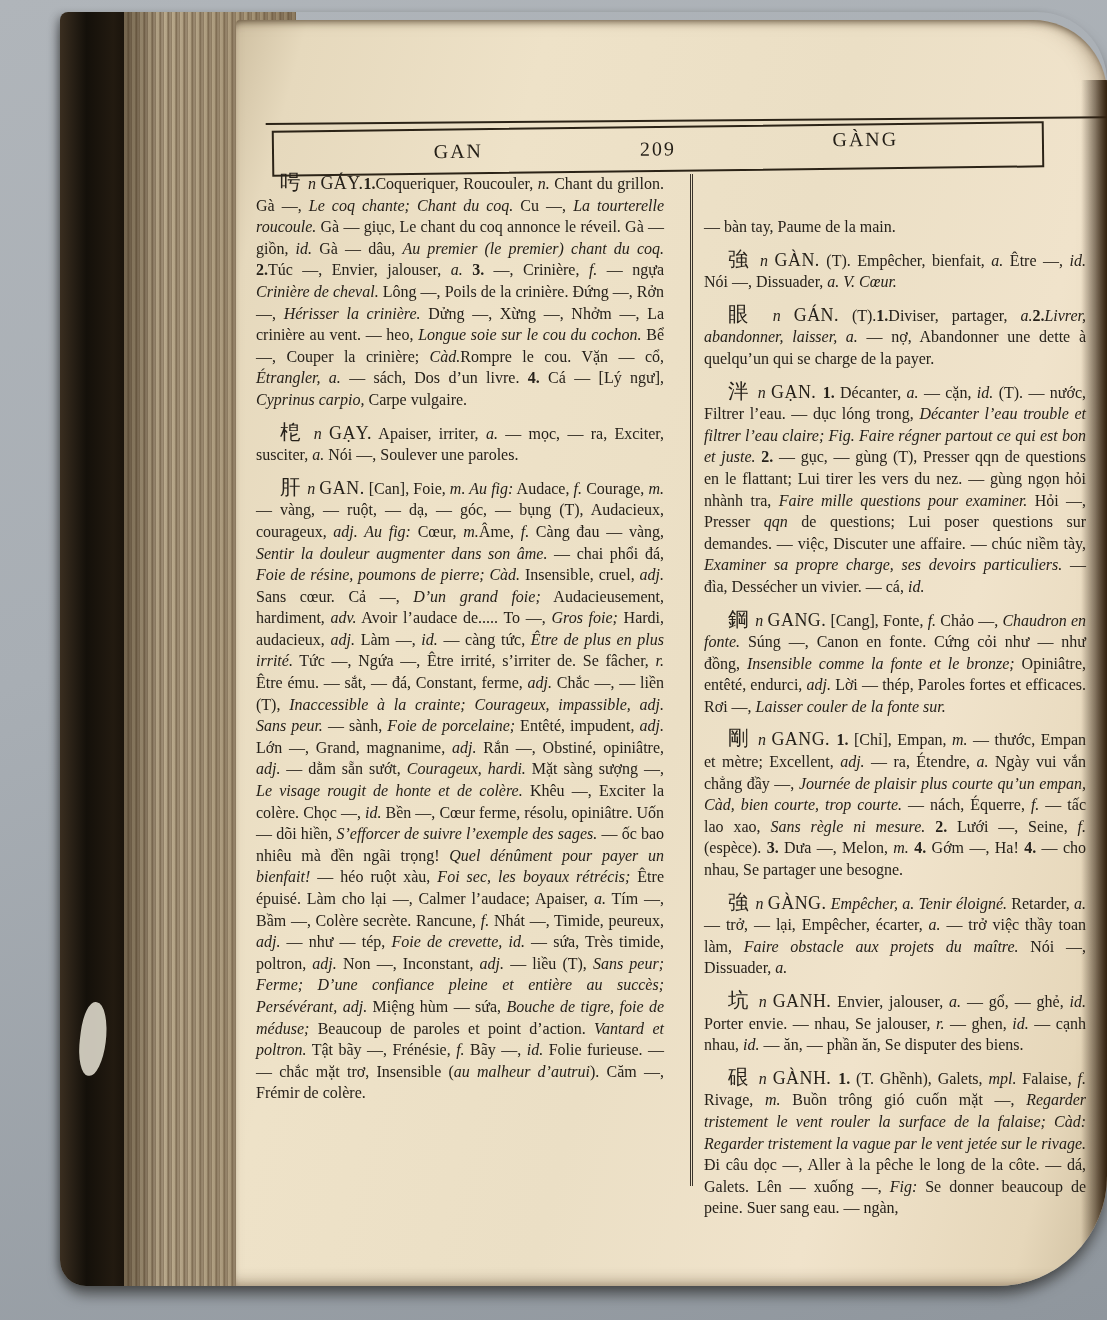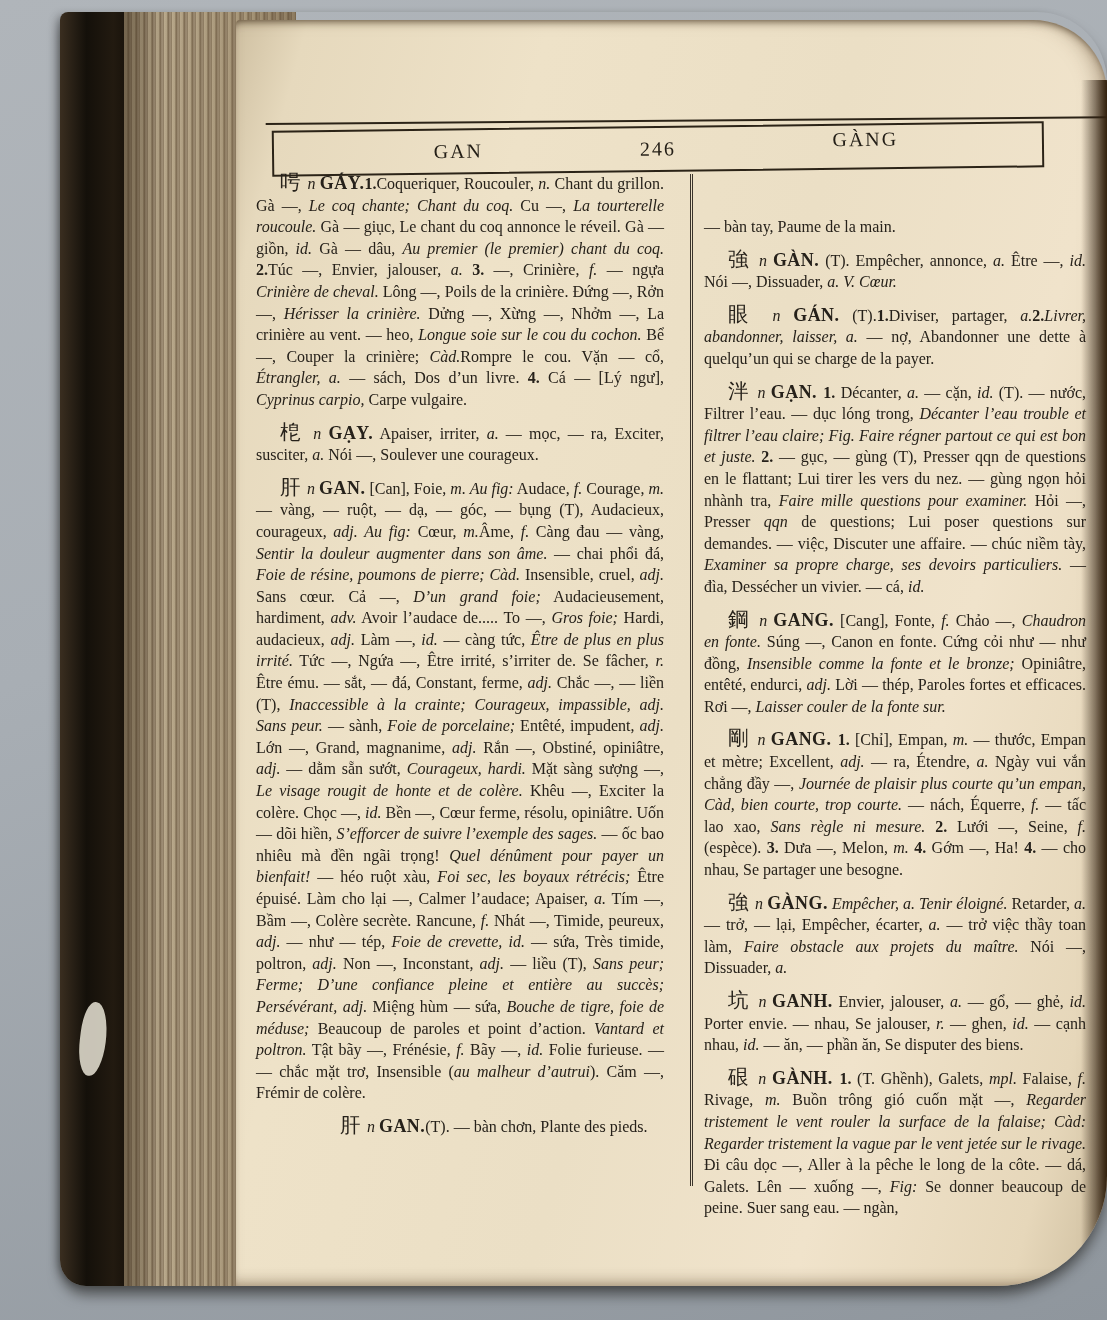--- a/index.html
+++ b/index.html
@@ -44,48 +44,47 @@
   .col-right{left:448px;width:382px;margin-top:44px;}
   .divider{position:absolute;left:434px;top:2px;height:1012px;width:3px;
            background:linear-gradient(90deg,#3a332a 0 1px,transparent 1px 2px,#3a332a 2px 3px);}
   .entry{margin:0 0 11px 0;}
   .ind0{text-indent:0;}
   .ind1{text-indent:24px;}
   .ind2{text-indent:84px;}
   .r-n{}
   .r-i{font-style:italic;}
   .r-b{font-weight:700;}
-  .r-h{font-weight:700;font-size:1.12em;letter-spacing:.5px;}
+  .r-h{font-weight:400;font-size:1.12em;letter-spacing:.5px;}
   .r-c{font-family:"DejaVu Sans",sans-serif;font-size:1.28em;line-height:1;}
 </style>
 </head>
 <body>
 
 <div class="photo">
   <div class="book">
     <div class="spine"></div>
     <div class="stack"></div>
     <div class="torn"></div>
     <div class="page">
       <div class="header-box">
         <span class="hd-left">GAN</span>
-        <span class="hd-center">246</span>
+        <span class="hd-center">209</span>
         <span class="hd-right">GÀNG</span>
       </div>
       <div class="text-area">
         <div class="col col-left">
             <p class="entry ind1"><span class="r-c">呺 </span><span class="r-i">n </span><span class="r-h">GÁY.</span><span class="r-b">1.</span><span class="r-n">Coqueriquer, Roucouler, </span><span class="r-i">n.</span><span class="r-n"> Chant du grillon. Gà —, </span><span class="r-i">Le coq chante; Chant du coq.</span><span class="r-n"> Cu —, </span><span class="r-i">La tourterelle roucoule.</span><span class="r-n"> Gà — giục, Le chant du coq annonce le réveil. Gà — giồn, </span><span class="r-i">id.</span><span class="r-n"> Gà — dâu, </span><span class="r-i">Au premier (le premier) chant du coq. </span><span class="r-b">2.</span><span class="r-n">Túc —, Envier, jalouser, </span><span class="r-i">a. </span><span class="r-b">3.</span><span class="r-n"> —, Crinière, </span><span class="r-i">f.</span><span class="r-n"> — ngựa </span><span class="r-i">Crinière de cheval.</span><span class="r-n"> Lông —, Poils de la crinière. Đứng —, Rởn —, </span><span class="r-i">Hérisser la crinière.</span><span class="r-n"> Dửng —, Xừng —, Nhởm —, La crinière au vent. — heo, </span><span class="r-i">Longue soie sur le cou du cochon.</span><span class="r-n"> Bể —, Couper la crinière; </span><span class="r-i">Càd.</span><span class="r-n">Rompre le cou. Vặn — cổ, </span><span class="r-i">Étrangler, a.</span><span class="r-n"> — sách, Dos d’un livre. </span><span class="r-b">4.</span><span class="r-n"> Cá — [Lý ngư], </span><span class="r-i">Cyprinus carpio,</span><span class="r-n"> Carpe vulgaire.</span></p>
-            <p class="entry ind1"><span class="r-c">梎 </span><span class="r-i">n </span><span class="r-h">GẠY.</span><span class="r-n"> Apaiser, irriter, </span><span class="r-i">a.</span><span class="r-n"> — mọc, — ra, Exciter, susciter, </span><span class="r-i">a.</span><span class="r-n"> Nói —, Soulever une courageux.</span></p>
+            <p class="entry ind1"><span class="r-c">梎 </span><span class="r-i">n </span><span class="r-h">GẠY.</span><span class="r-n"> Apaiser, irriter, </span><span class="r-i">a.</span><span class="r-n"> — mọc, — ra, Exciter, susciter, </span><span class="r-i">a.</span><span class="r-n"> Nói —, Soulever une paroles.</span></p>
             <p class="entry ind1"><span class="r-c">肝 </span><span class="r-i">n </span><span class="r-h">GAN.</span><span class="r-n"> [Can], Foie, </span><span class="r-i">m. Au fig:</span><span class="r-n"> Audace, </span><span class="r-i">f.</span><span class="r-n"> Courage, </span><span class="r-i">m.</span><span class="r-n"> — vàng, — ruột, — dạ, — góc, — bụng (T), Audacieux, courageux, </span><span class="r-i">adj. Au fig:</span><span class="r-n"> Cœur, </span><span class="r-i">m.</span><span class="r-n">Âme, </span><span class="r-i">f.</span><span class="r-n"> Càng đau — vàng, </span><span class="r-i">Sentir la douleur augmenter dans son âme.</span><span class="r-n"> — chai phổi đá, </span><span class="r-i">Foie de résine, poumons de pierre; Càd.</span><span class="r-n"> Insensible, cruel, </span><span class="r-i">adj.</span><span class="r-n"> Sans cœur. Cả —, </span><span class="r-i">D’un grand foie;</span><span class="r-n"> Audacieusement, hardiment, </span><span class="r-i">adv.</span><span class="r-n"> Avoir l’audace de..... To —, </span><span class="r-i">Gros foie;</span><span class="r-n"> Hardi, audacieux, </span><span class="r-i">adj.</span><span class="r-n"> Làm —, </span><span class="r-i">id.</span><span class="r-n"> — càng tức, </span><span class="r-i">Être de plus en plus irrité.</span><span class="r-n"> Tức —, Ngứa —, Être irrité, s’irriter de. Se fâcher, </span><span class="r-i">r.</span><span class="r-n"> Être ému. — sắt, — đá, Constant, ferme, </span><span class="r-i">adj.</span><span class="r-n"> Chắc —, — liền (T), </span><span class="r-i">Inaccessible à la crainte; Courageux, impassible, adj. Sans peur.</span><span class="r-n"> — sành, </span><span class="r-i">Foie de porcelaine;</span><span class="r-n"> Entêté, impudent, </span><span class="r-i">adj.</span><span class="r-n"> Lớn —, Grand, magnanime, </span><span class="r-i">adj.</span><span class="r-n"> Rắn —, Obstiné, opiniâtre, </span><span class="r-i">adj.</span><span class="r-n"> — dằm sẵn sướt, </span><span class="r-i">Courageux, hardi.</span><span class="r-n"> Mặt sàng sượng —, </span><span class="r-i">Le visage rougit de honte et de colère.</span><span class="r-n"> Khêu —, Exciter la colère. Chọc —, </span><span class="r-i">id.</span><span class="r-n"> Bền —, Cœur ferme, résolu, opiniâtre. Uốn — dõi hiền, </span><span class="r-i">S’efforcer de suivre l’exemple des sages.</span><span class="r-n"> — ốc bao nhiêu mà đền ngãi trọng! </span><span class="r-i">Quel dénûment pour payer un bienfait!</span><span class="r-n"> — héo ruột xàu, </span><span class="r-i">Foi sec, les boyaux rétrécis;</span><span class="r-n"> Être épuisé. Làm cho lại —, Calmer l’audace; Apaiser, </span><span class="r-i">a.</span><span class="r-n"> Tím —, Bầm —, Colère secrète. Rancune, </span><span class="r-i">f.</span><span class="r-n"> Nhát —, Timide, peureux, </span><span class="r-i">adj.</span><span class="r-n"> — như — tép, </span><span class="r-i">Foie de crevette, id.</span><span class="r-n"> — sứa, Très timide, poltron, </span><span class="r-i">adj.</span><span class="r-n"> Non —, Inconstant, </span><span class="r-i">adj.</span><span class="r-n"> — liều (T), </span><span class="r-i">Sans peur; Ferme; D’une confiance pleine et entière au succès; Persévérant, adj.</span><span class="r-n"> Miệng hùm — sứa, </span><span class="r-i">Bouche de tigre, foie de méduse;</span><span class="r-n"> Beaucoup de paroles et point d’action. </span><span class="r-i">Vantard et poltron.</span><span class="r-n"> Tật bãy —, Frénésie, </span><span class="r-i">f.</span><span class="r-n"> Bãy —, </span><span class="r-i">id.</span><span class="r-n"> Folie furieuse. — — chắc mặt trơ, Insensible (</span><span class="r-i">au malheur d’autrui</span><span class="r-n">). Căm —, Frémir de colère.</span></p>
-            <p class="entry ind2"><span class="r-c">肝 </span><span class="r-i">n </span><span class="r-h">GAN.</span><span class="r-n">(T). — bàn chơn, Plante des pieds.</span></p>
           </div>
         <div class="divider"></div>
         <div class="col col-right">
             <p class="entry ind0"><span class="r-n">— bàn tay, Paume de la main.</span></p>
-            <p class="entry ind1"><span class="r-c">強 </span><span class="r-i">n </span><span class="r-h">GÀN.</span><span class="r-n"> (T). Empêcher, annonce, </span><span class="r-i">a.</span><span class="r-n"> Être —, </span><span class="r-i">id.</span><span class="r-n"> Nói —, Dissuader, </span><span class="r-i">a. V. Cœur.</span></p>
+            <p class="entry ind1"><span class="r-c">強 </span><span class="r-i">n </span><span class="r-h">GÀN.</span><span class="r-n"> (T). Empêcher, bienfait, </span><span class="r-i">a.</span><span class="r-n"> Être —, </span><span class="r-i">id.</span><span class="r-n"> Nói —, Dissuader, </span><span class="r-i">a. V. Cœur.</span></p>
             <p class="entry ind1"><span class="r-c">眼 </span><span class="r-i">n </span><span class="r-h">GÁN.</span><span class="r-n"> (T).</span><span class="r-b">1.</span><span class="r-n">Diviser, partager, </span><span class="r-i">a.</span><span class="r-b">2.</span><span class="r-i">Livrer, abandonner, laisser, a.</span><span class="r-n"> — nợ, Abandonner une dette à quelqu’un qui se charge de la payer.</span></p>
             <p class="entry ind1"><span class="r-c">泮 </span><span class="r-i">n </span><span class="r-h">GẠN. </span><span class="r-b">1.</span><span class="r-n"> Décanter, </span><span class="r-i">a.</span><span class="r-n"> — cặn, </span><span class="r-i">id.</span><span class="r-n"> (T). — nước, Filtrer l’eau. — dục lóng trong, </span><span class="r-i">Décanter l’eau trouble et filtrer l’eau claire; Fig. Faire régner partout ce qui est bon et juste. </span><span class="r-b">2.</span><span class="r-n"> — gục, — gùng (T), Presser qqn de questions en le flattant; Lui tirer les vers du nez. — gùng ngọn hỏi nhành tra, </span><span class="r-i">Faire mille questions pour examiner.</span><span class="r-n"> Hỏi —, Presser </span><span class="r-i">qqn</span><span class="r-n"> de questions; Lui poser questions sur demandes. — việc, Discuter une affaire. — chúc niềm tày, </span><span class="r-i">Examiner sa propre charge, ses devoirs particuliers.</span><span class="r-n"> — đìa, Dessécher un vivier. — cá, </span><span class="r-i">id.</span></p>
             <p class="entry ind1"><span class="r-c">鋼 </span><span class="r-i">n </span><span class="r-h">GANG.</span><span class="r-n"> [Cang], Fonte, </span><span class="r-i">f.</span><span class="r-n"> Chảo —, </span><span class="r-i">Chaudron en fonte.</span><span class="r-n"> Súng —, Canon en fonte. Cứng cỏi như — như đồng, </span><span class="r-i">Insensible comme la fonte et le bronze;</span><span class="r-n"> Opiniâtre, entêté, endurci, </span><span class="r-i">adj.</span><span class="r-n"> Lời — thép, Paroles fortes et efficaces. Rơi —, </span><span class="r-i">Laisser couler de la fonte sur.</span></p>
             <p class="entry ind1"><span class="r-c">剛 </span><span class="r-i">n </span><span class="r-h">GANG. </span><span class="r-b">1.</span><span class="r-n"> [Chỉ], Empan, </span><span class="r-i">m.</span><span class="r-n"> — thước, Empan et mètre; Excellent, </span><span class="r-i">adj.</span><span class="r-n"> — ra, Étendre, </span><span class="r-i">a.</span><span class="r-n"> Ngày vui vắn chẳng đầy —, </span><span class="r-i">Journée de plaisir plus courte qu’un empan, Càd, bien courte, trop courte.</span><span class="r-n"> — nách, Équerre, </span><span class="r-i">f.</span><span class="r-n"> — tấc lao xao, </span><span class="r-i">Sans règle ni mesure. </span><span class="r-b">2.</span><span class="r-n"> Lưới —, Seine, </span><span class="r-i">f.</span><span class="r-n"> (espèce). </span><span class="r-b">3.</span><span class="r-n"> Dưa —, Melon, </span><span class="r-i">m. </span><span class="r-b">4.</span><span class="r-n"> Gớm —, Ha! </span><span class="r-b">4.</span><span class="r-n"> — cho nhau, Se partager une besogne.</span></p>
             <p class="entry ind1"><span class="r-c">強 </span><span class="r-i">n </span><span class="r-h">GÀNG.</span><span class="r-n"> </span><span class="r-i">Empêcher, a. Tenir éloigné.</span><span class="r-n"> Retarder, </span><span class="r-i">a.</span><span class="r-n"> — trở, — lại, Empêcher, écarter, </span><span class="r-i">a.</span><span class="r-n"> — trở việc thầy toan làm, </span><span class="r-i">Faire obstacle aux projets du maître.</span><span class="r-n"> Nói —, Dissuader, </span><span class="r-i">a.</span></p>
             <p class="entry ind1"><span class="r-c">坑 </span><span class="r-i">n </span><span class="r-h">GANH.</span><span class="r-n"> Envier, jalouser, </span><span class="r-i">a.</span><span class="r-n"> — gổ, — ghẻ, </span><span class="r-i">id.</span><span class="r-n"> Porter envie. — nhau, Se jalouser, </span><span class="r-i">r.</span><span class="r-n"> — ghen, </span><span class="r-i">id.</span><span class="r-n"> — cạnh nhau, </span><span class="r-i">id.</span><span class="r-n"> — ăn, — phần ăn, Se disputer des biens.</span></p>
             <p class="entry ind1"><span class="r-c">硍 </span><span class="r-i">n </span><span class="r-h">GÀNH. </span><span class="r-b">1.</span><span class="r-n"> (T. Ghềnh), Galets, </span><span class="r-i">mpl.</span><span class="r-n"> Falaise, </span><span class="r-i">f.</span><span class="r-n"> Rivage, </span><span class="r-i">m.</span><span class="r-n"> Buồn trông gió cuốn mặt —, </span><span class="r-i">Regarder tristement le vent rouler la surface de la falaise; Càd: Regarder tristement la vague par le vent jetée sur le rivage.</span><span class="r-n"> Đi câu dọc —, Aller à la pêche le long de la côte. — dá, Galets. Lên — xuống —, </span><span class="r-i">Fig:</span><span class="r-n"> Se donner beaucoup de peine. Suer sang eau. — ngàn,</span></p>
           </div>
       </div>
       <div class="gutter"></div>

